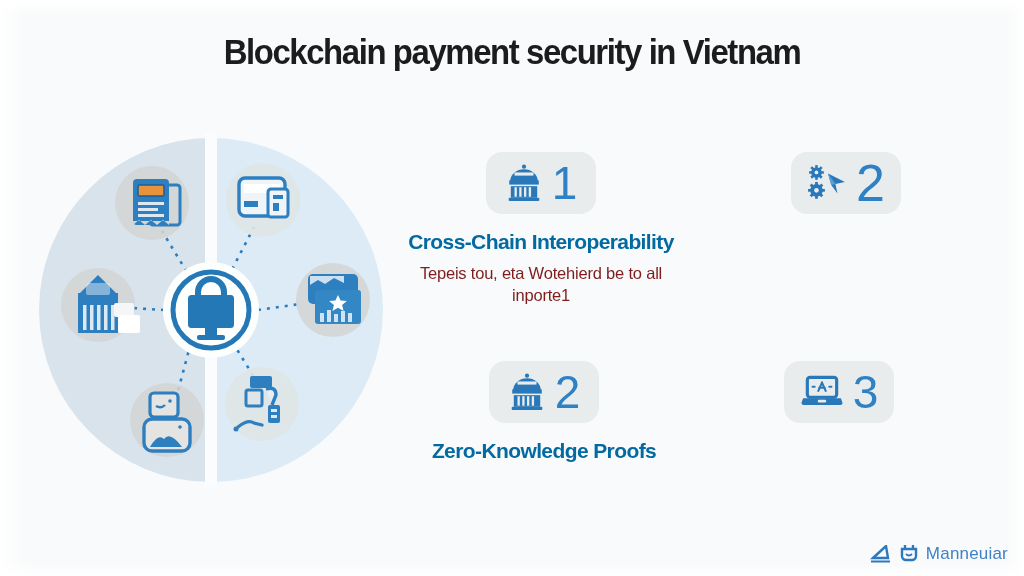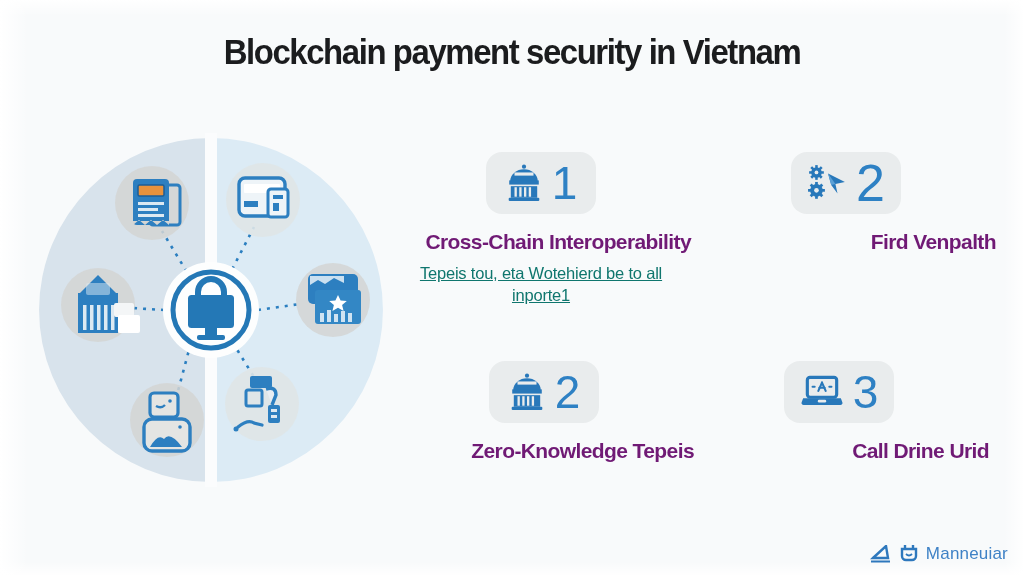--- a/index.html
+++ b/index.html
@@ -23,22 +23,22 @@
     transform:scaleX(.94);
   }
 
   
   .card{position:absolute;text-align:center;}
   .card .tile{
     width:110px;height:62px;border-radius:16px;background:#e9eced;
     margin:0 auto 16px auto;display:flex;align-items:center;justify-content:center;gap:9px;
   }
   .card .num{font-size:46px;line-height:1;color:#2e81c4;font-weight:400;}
-  .card h3{margin:0 0 9px 0;font-size:21px;font-weight:700;color:#701a75;letter-spacing:-0.6px;text-align:right;}
-  .card p{margin:0 auto;font-size:16.5px;line-height:1.33;color:#0f766e;letter-spacing:-0.2px;text-decoration:underline;}
+  .card h3{margin:0 0 9px 0;font-size:21px;font-weight:700;color:#0369a1;letter-spacing:-0.6px;}
+  .card p{margin:0 auto;font-size:16.5px;line-height:1.33;color:#7f1d1d;letter-spacing:-0.2px;}
   #card-1{left:391px;top:152px;width:300px;}
   #card-2{left:696px;top:152px;width:300px;}
   #card-3{left:394px;top:361px;width:300px;}
   #card-4{left:689px;top:361px;width:300px;}
   #card-1 p{max-width:246px;}
   #card-2 p{max-width:286px;}
   #card-3 p{max-width:270px;}
   #card-2 .num{font-size:52px;}
 
   
@@ -200,21 +200,20 @@
             <line x1="14.5" y1="19.5" x2="3.5" y2="30.5"></line>
         </g>
       </g>
       <circle cx="9" cy="8" r="1.8" fill="#e9eced"></circle>
       <circle cx="9" cy="25" r="2.2" fill="#e9eced"></circle>
       <path d="M20,9 L36,17 L27,19 L29,28 L23,20 L20,9 Z" fill="#2878ba"></path>
       <path d="M20,9 L27,19 L23,20 Z" fill="#5ba0d6"></path>
     </svg>
     <span class="num">2</span>
   </div>
-  <h3>Fird Venpalth</h3>
 </div>
 
 <div class="card" id="card-3">
   <div class="tile">
     <svg width="38" height="38" viewBox="0 0 36 36">
       <circle cx="18" cy="2.5" r="2" fill="#2878ba"></circle>
       <path d="M5,16 A13,11 0 0 1 31,16 Z" fill="#2878ba"></path>
       <rect x="4" y="15.5" width="28" height="4" fill="#2878ba"></rect>
       <g fill="#e9eced">
           <rect x="9" y="8" width="18" height="3"></rect>
@@ -223,40 +222,39 @@
       <g fill="#e9eced">
         <rect x="9" y="22" width="2.2" height="9"></rect>
           <rect x="13.5" y="22" width="2.2" height="9"></rect>
         <rect x="18" y="22" width="2.2" height="9"></rect>
           <rect x="22.5" y="22" width="2.2" height="9"></rect>
       </g>
       <rect x="3.5" y="32" width="29" height="3" rx="1" fill="#2878ba"></rect>
     </svg>
     <span class="num">2</span>
   </div>
-  <h3>Zero-Knowledge Tepeis</h3>
+  <h3>Zero-Knowledge Proofs</h3>
 </div>
 
 <div class="card" id="card-4">
   <div class="tile">
     <svg width="44" height="34" viewBox="0 0 42 32">
       <rect x="7" y="2" width="28" height="19" rx="2.5" fill="#e9eced" stroke="#2878ba" stroke-width="3"></rect>
       <g stroke="#2878ba" stroke-width="2" stroke-linecap="round">
         <line x1="21" y1="7" x2="17.5" y2="15"></line>
           <line x1="21" y1="7" x2="24.5" y2="15"></line>
         <line x1="18.5" y1="12" x2="23.5" y2="12"></line>
         <line x1="12" y1="11" x2="14" y2="11"></line>
           <line x1="28" y1="11" x2="30" y2="11"></line>
       </g>
       <path d="M3,22 h36 l1.5,4 a2,2 0 0 1 -2,2.5 h-35 a2,2 0 0 1 -2,-2.5 Z" fill="#2878ba"></path>
       <rect x="17" y="23.5" width="8" height="2.5" rx="1.2" fill="#e9eced"></rect>
     </svg>
     <span class="num">3</span>
   </div>
-  <h3>Call Drine Urid</h3>
   <p></p>
 </div>
 
 <div class="brand">
   <svg width="22" height="18" viewBox="0 0 22 18">
     <path d="M3,13 L16,1 L18,13 Z" fill="none" stroke="#2e78bd" stroke-width="2.4"></path>
     <line x1="1" y1="16.5" x2="20" y2="16.5" stroke="#2e78bd" stroke-width="2"></line>
   </svg>
   <svg width="20" height="20" viewBox="0 0 20 20">
     <line x1="6" y1="1" x2="6" y2="6" stroke="#2e78bd" stroke-width="2.4"></line>

